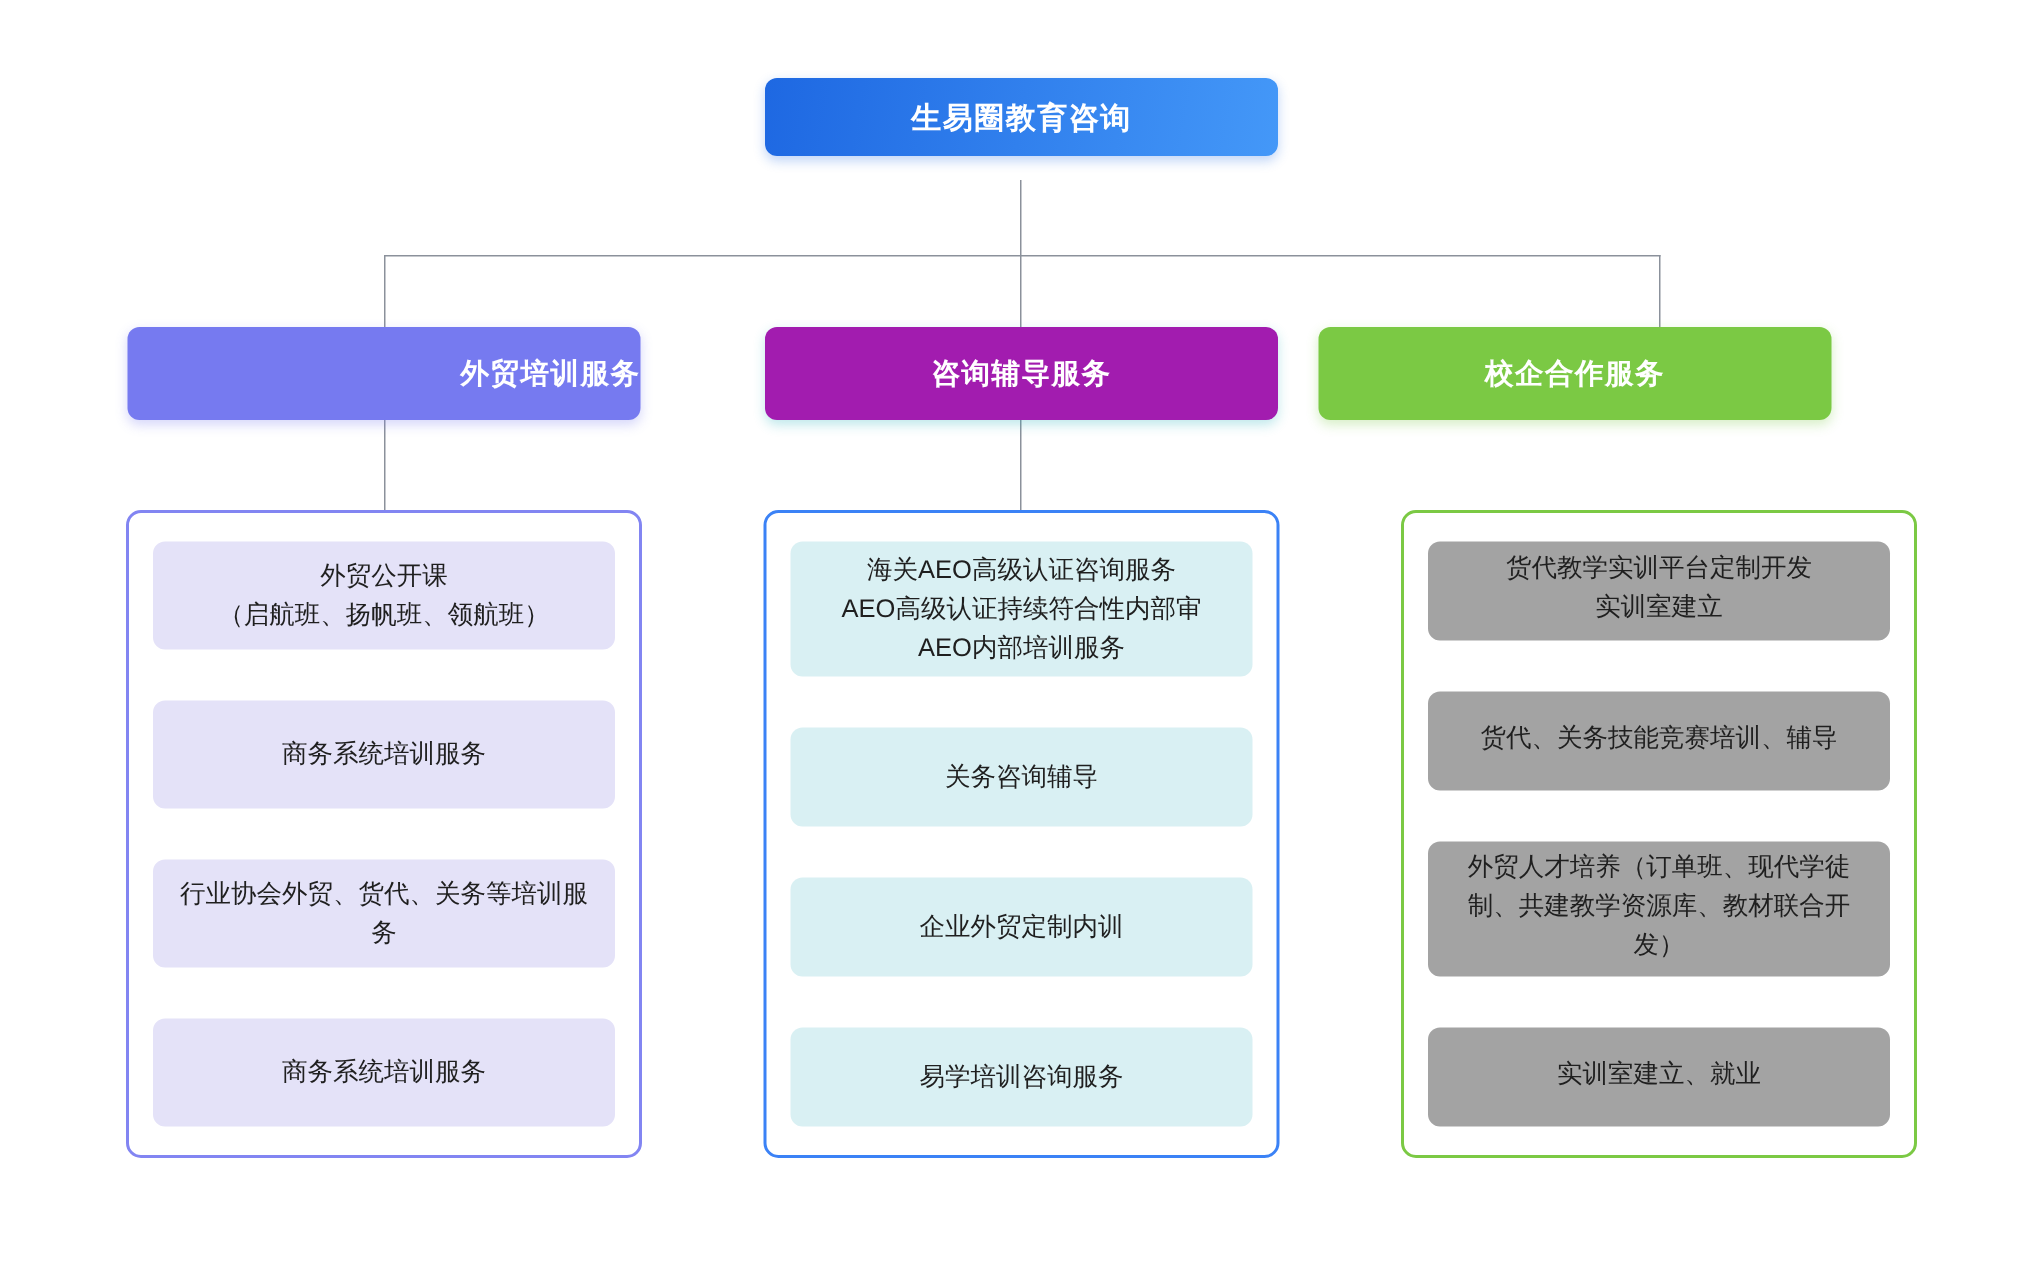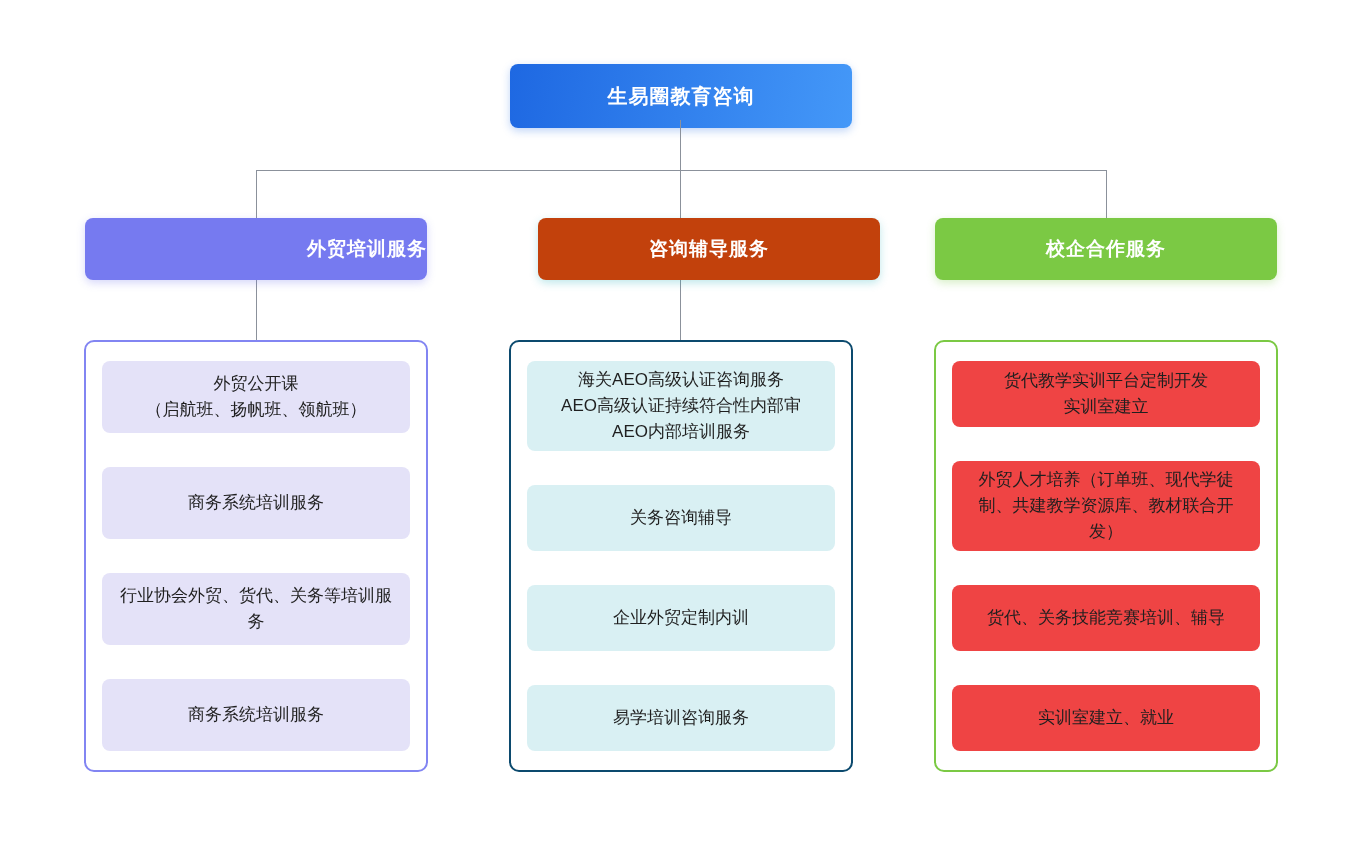--- a/index.html
+++ b/index.html
@@ -16,31 +16,31 @@
 
   
   .node {
     position: absolute;
     display: flex; align-items: center; justify-content: center;
     color: #ffffff; font-weight: bold;
     border-radius: 8px;
     letter-spacing: 1px;
   }
   .root-node {
-    left: 510px; top: 64px; width: 342px; height: 64px;
+    left: 510px; top: 52px; width: 342px; height: 52px;
     font-size: 20px;
     background: linear-gradient(100deg, #1e68e2 0%, #4498f8 100%);
     box-shadow: 0 3px 8px rgba(30,104,226,0.28);
   }
   .branch-header {
     top: 218px; width: 342px; height: 62px; font-size: 19px;
   }
   .branch-header.b1 { left: 85px;  background: #767af0; box-shadow: 0 3px 8px rgba(118,122,240,0.30); justify-content: flex-end; }
-  .branch-header.b2 { left: 538px; background: #c2410c; box-shadow: 0 3px 8px rgba(42,180,189,0.30); }
-  .branch-header.b3 { left: 935px; background: #7bc944; box-shadow: 0 3px 8px rgba(123,201,68,0.30); }
+  .branch-header.b2 { left: 510px; background: #a21caf; box-shadow: 0 3px 8px rgba(42,180,189,0.30); }
+  .branch-header.b3 { left: 879px; background: #7bc944; box-shadow: 0 3px 8px rgba(123,201,68,0.30); }
 
   
   .conn {
     position: absolute;
     background: #8b919b;
   }
   .conn.v { width: 1px; }
   .conn.h { height: 1px; }
   .conn-root-v   { left: 680px;  top: 120px; height: 50px; }
   .conn-h        { left: 256px;  top: 170px; width: 851px; }
@@ -54,37 +54,37 @@
   .container {
     position: absolute;
     top: 340px; width: 344px; height: 432px;
     background: #ffffff;
     border-radius: 10px;
     display: flex; flex-direction: column;
     padding: 19px 16px;
     gap: 34px;
   }
   .container.c1 { left: 84px;  border: 2px solid #8285f2; }
-  .container.c2 { left: 509px; border: 2px solid #0c4a6e; }
+  .container.c2 { left: 509px; border: 2px solid #3b82f6; }
   .container.c3 { left: 934px; border: 2px solid #7bc944; }
 
   .service-item {
     flex: 1 1 0;
     display: flex; align-items: center; justify-content: center;
     text-align: center;
     border-radius: 8px;
     padding: 6px 14px;
     font-size: 17px;
     line-height: 26px;
     color: #1f1f1f;
     white-space: pre-line;
   }
   .c1 .service-item { background: #e4e2f8; }
   .c2 .service-item { background: #d9f0f3; }
-  .c3 .service-item { background: #ef4444; }
+  .c3 .service-item { background: #a3a3a3; font-family: Liberation Mono, monospace; }
 </style>
 </head>
 <body>
 
 <div class="canvas">
 
   <div class="node root-node">
     <span>生易圈教育咨询</span>
   </div>
 
@@ -119,18 +119,18 @@
 AEO高级认证持续符合性内部审
 AEO内部培训服务</div>
     <div class="service-item">关务咨询辅导</div>
     <div class="service-item">企业外贸定制内训</div>
     <div class="service-item">易学培训咨询服务</div>
   </div>
 
   <div class="container c3">
     <div class="service-item">货代教学实训平台定制开发
 实训室建立</div>
+    <div class="service-item">货代、关务技能竞赛培训、辅导</div>
     <div class="service-item">外贸人才培养（订单班、现代学徒制、共建教学资源库、教材联合开发）</div>
-    <div class="service-item">货代、关务技能竞赛培训、辅导</div>
     <div class="service-item">实训室建立、就业</div>
   </div>
 
 </div>
 
 </body></html>

